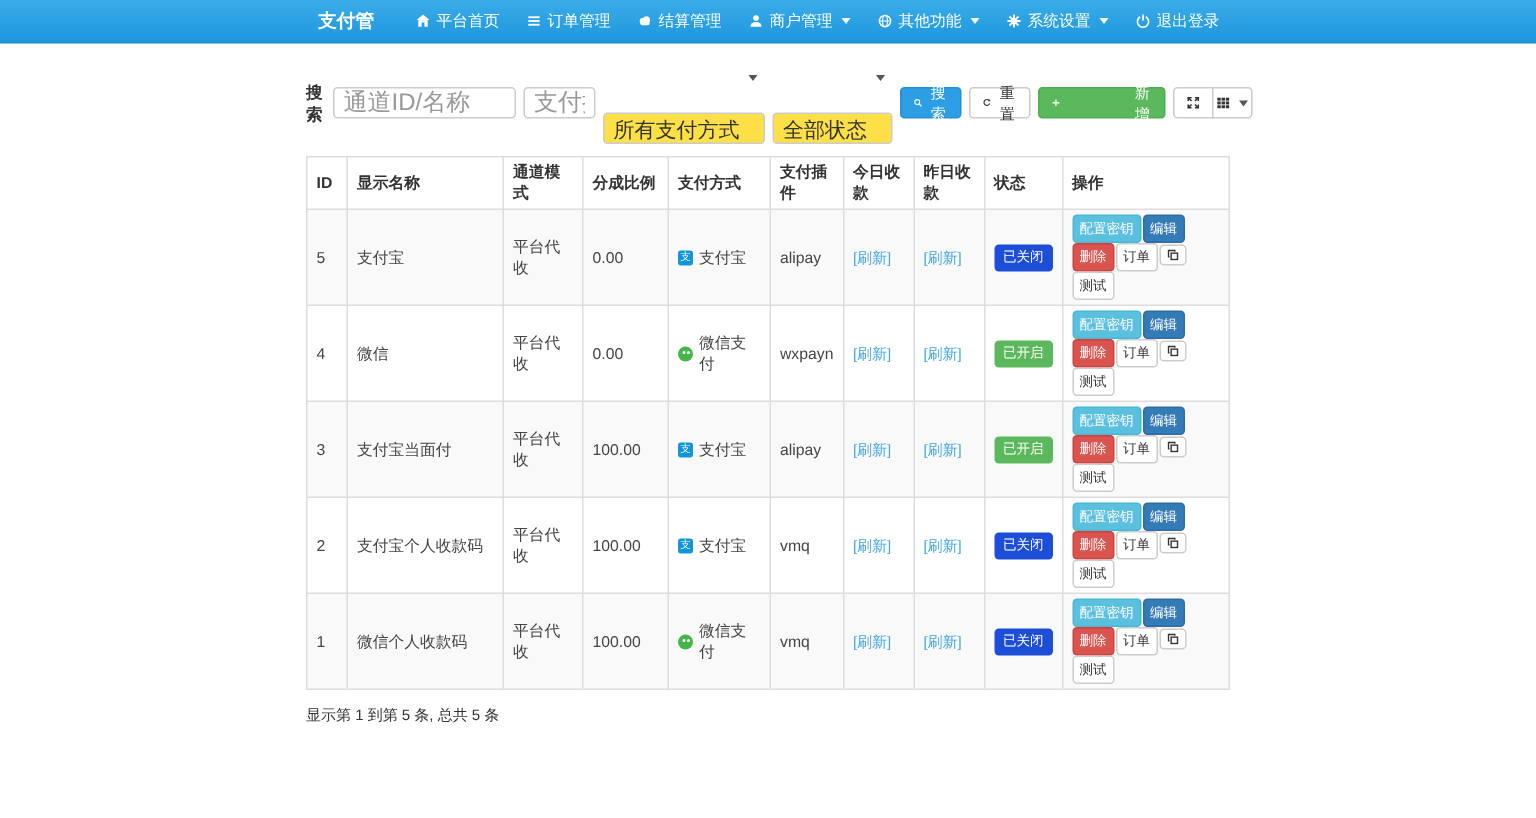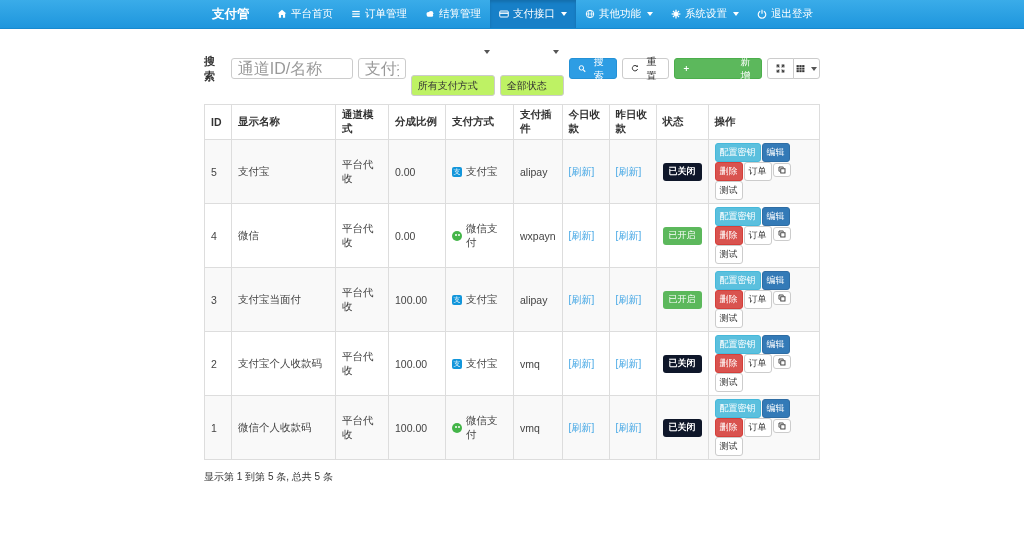--- a/index.html
+++ b/index.html
@@ -23,22 +23,22 @@
   .container { width:616px; margin:0 auto; padding-top:12px; }
 
   .toolbar { display:flex; align-items:center; gap:5px; margin-bottom:8px; }
   .toolbar-label { font-size:11px; font-weight:bold; margin-right:2px; }
   .tb-input { height:21px; border:1px solid #ccc; border-radius:3px; padding:0 6px;
     font-size:16px; color:#333; font-family:inherit; }
   .tb-input::placeholder { color:#999; }
   .inp-channel { width:122px; }
   .inp-plugin { width:48px; }
   .select-wrap { position:relative; display:inline-block; }
-  .select-wrap select { height:21px; border:1px solid #ccc; border-radius:3px; background:#bef264;
-    font-size:10px; color:#333; padding:0 16px 0 6px; appearance:none; -webkit-appearance:none;
+  .select-wrap select { height:21px; border:1px solid #ccc; border-radius:3px; background:#fde047;
+    font-size:14px; color:#333; padding:0 16px 0 6px; appearance:none; -webkit-appearance:none;
     font-family:inherit;margin-top:34px; }
   .select-wrap .sel-caret { position:absolute; right:5px; top:9px; width:0; height:0; pointer-events:none;
     border-left:3px solid transparent; border-right:3px solid transparent; border-top:4px solid #555; }
   .btn { display:inline-flex; align-items:center; gap:4px; height:21px; padding:0 8px;
     border-radius:3px; font-size:10px; border:1px solid transparent; cursor:pointer;
     background:#fff; color:#333; font-family:inherit; }
   .btn svg { width:9px; height:9px; display:block; }
   .btn-search { background:#2d9de4; border-color:#2491d6; color:#fff; }
   .btn-reset { border-color:#ccc; }
   .btn-add { background:#5cb85c; border-color:#4cae4c; color:#fff;gap:48px; }
@@ -58,21 +58,21 @@
     justify-content:center; font-size:7px; color:#fff; line-height:1; }
   .pm-alipay { background:#1296db; border-radius:2px; }
   .pm-wechat { background:#44b549; border-radius:50%; position:relative; }
   .pm-wechat::before { content:""; position:absolute; left:2.5px; top:3.5px; width:2px; height:2px;
     border-radius:50%; background:#fff; }
   .pm-wechat::after { content:""; position:absolute; left:6px; top:3.5px; width:2px; height:2px;
     border-radius:50%; background:#fff; }
   .refresh-link { color:#45a7e5; text-decoration:none; font-size:10px; cursor:pointer; }
   .badge { display:inline-block; padding:2.5px 6px; border-radius:3px; color:#fff; font-size:9px;
     cursor:pointer; white-space:nowrap; }
-  .badge-closed { background:#0f172a;font-weight:bold; }
+  .badge-closed { background:#1d4ed8; }
   .badge-open { background:#5cb85c; }
   .abtn { display:inline-flex; align-items:center; justify-content:center; padding:2px 4px;
     border-radius:3px; font-size:9px; border:1px solid transparent; cursor:pointer; margin-right:1px;
     background:#fff; color:#333; white-space:nowrap; font-family:Liberation Sans, sans-serif; }
   .abtn svg { width:8px; height:8px; display:block; }
   .abtn-info { background:#5bc0de; border-color:#46b8da; color:#fff; }
   .abtn-primary { background:#337ab7; border-color:#2e6da4; color:#fff; }
   .abtn-danger { background:#d9534f; border-color:#d43f3a; color:#fff; }
   .abtn-default { border-color:#ccc; }
 
@@ -100,26 +100,26 @@
         <span>订单管理</span>
       </div>
       <div class="nav-item">
         <svg viewBox="0 0 16 16" fill="currentColor">
             <circle cx="5.5" cy="8" r="3.2"></circle>
             <circle cx="9.5" cy="6.8" r="3.8"></circle>
             <rect x="3" y="8" width="10" height="4.5" rx="2.2"></rect>
           </svg>
         <span>结算管理</span>
       </div>
-      <div class="nav-item active">
-        <svg viewBox="0 0 16 16">
-            <rect x="1.2" y="3.2" width="13.6" height="9.6" rx="1.5" fill="none" stroke="currentColor" stroke-width="1.6"></rect>
-            <rect x="1.2" y="5.6" width="13.6" height="2.2" fill="currentColor"></rect>
-          </svg>
-        <span>支付接口</span>
+      <div class="nav-item">
+        <svg viewBox="0 0 16 16" fill="currentColor">
+            <circle cx="8" cy="4.8" r="3"></circle>
+            <path d="M2 14 a6 5 0 0 1 12 0 Z"></path>
+          </svg>
+        <span>商户管理</span>
         <span class="caret"></span>
       </div>
       <div class="nav-item">
         <svg viewBox="0 0 16 16">
             <circle cx="8" cy="8" r="6" fill="none" stroke="currentColor" stroke-width="1.6"></circle>
             <ellipse cx="8" cy="8" rx="2.6" ry="6" fill="none" stroke="currentColor" stroke-width="1.2"></ellipse>
             <line x1="2" y1="8" x2="14" y2="8" stroke="currentColor" stroke-width="1.2"></line>
           </svg>
         <span>其他功能</span>
         <span class="caret"></span>

